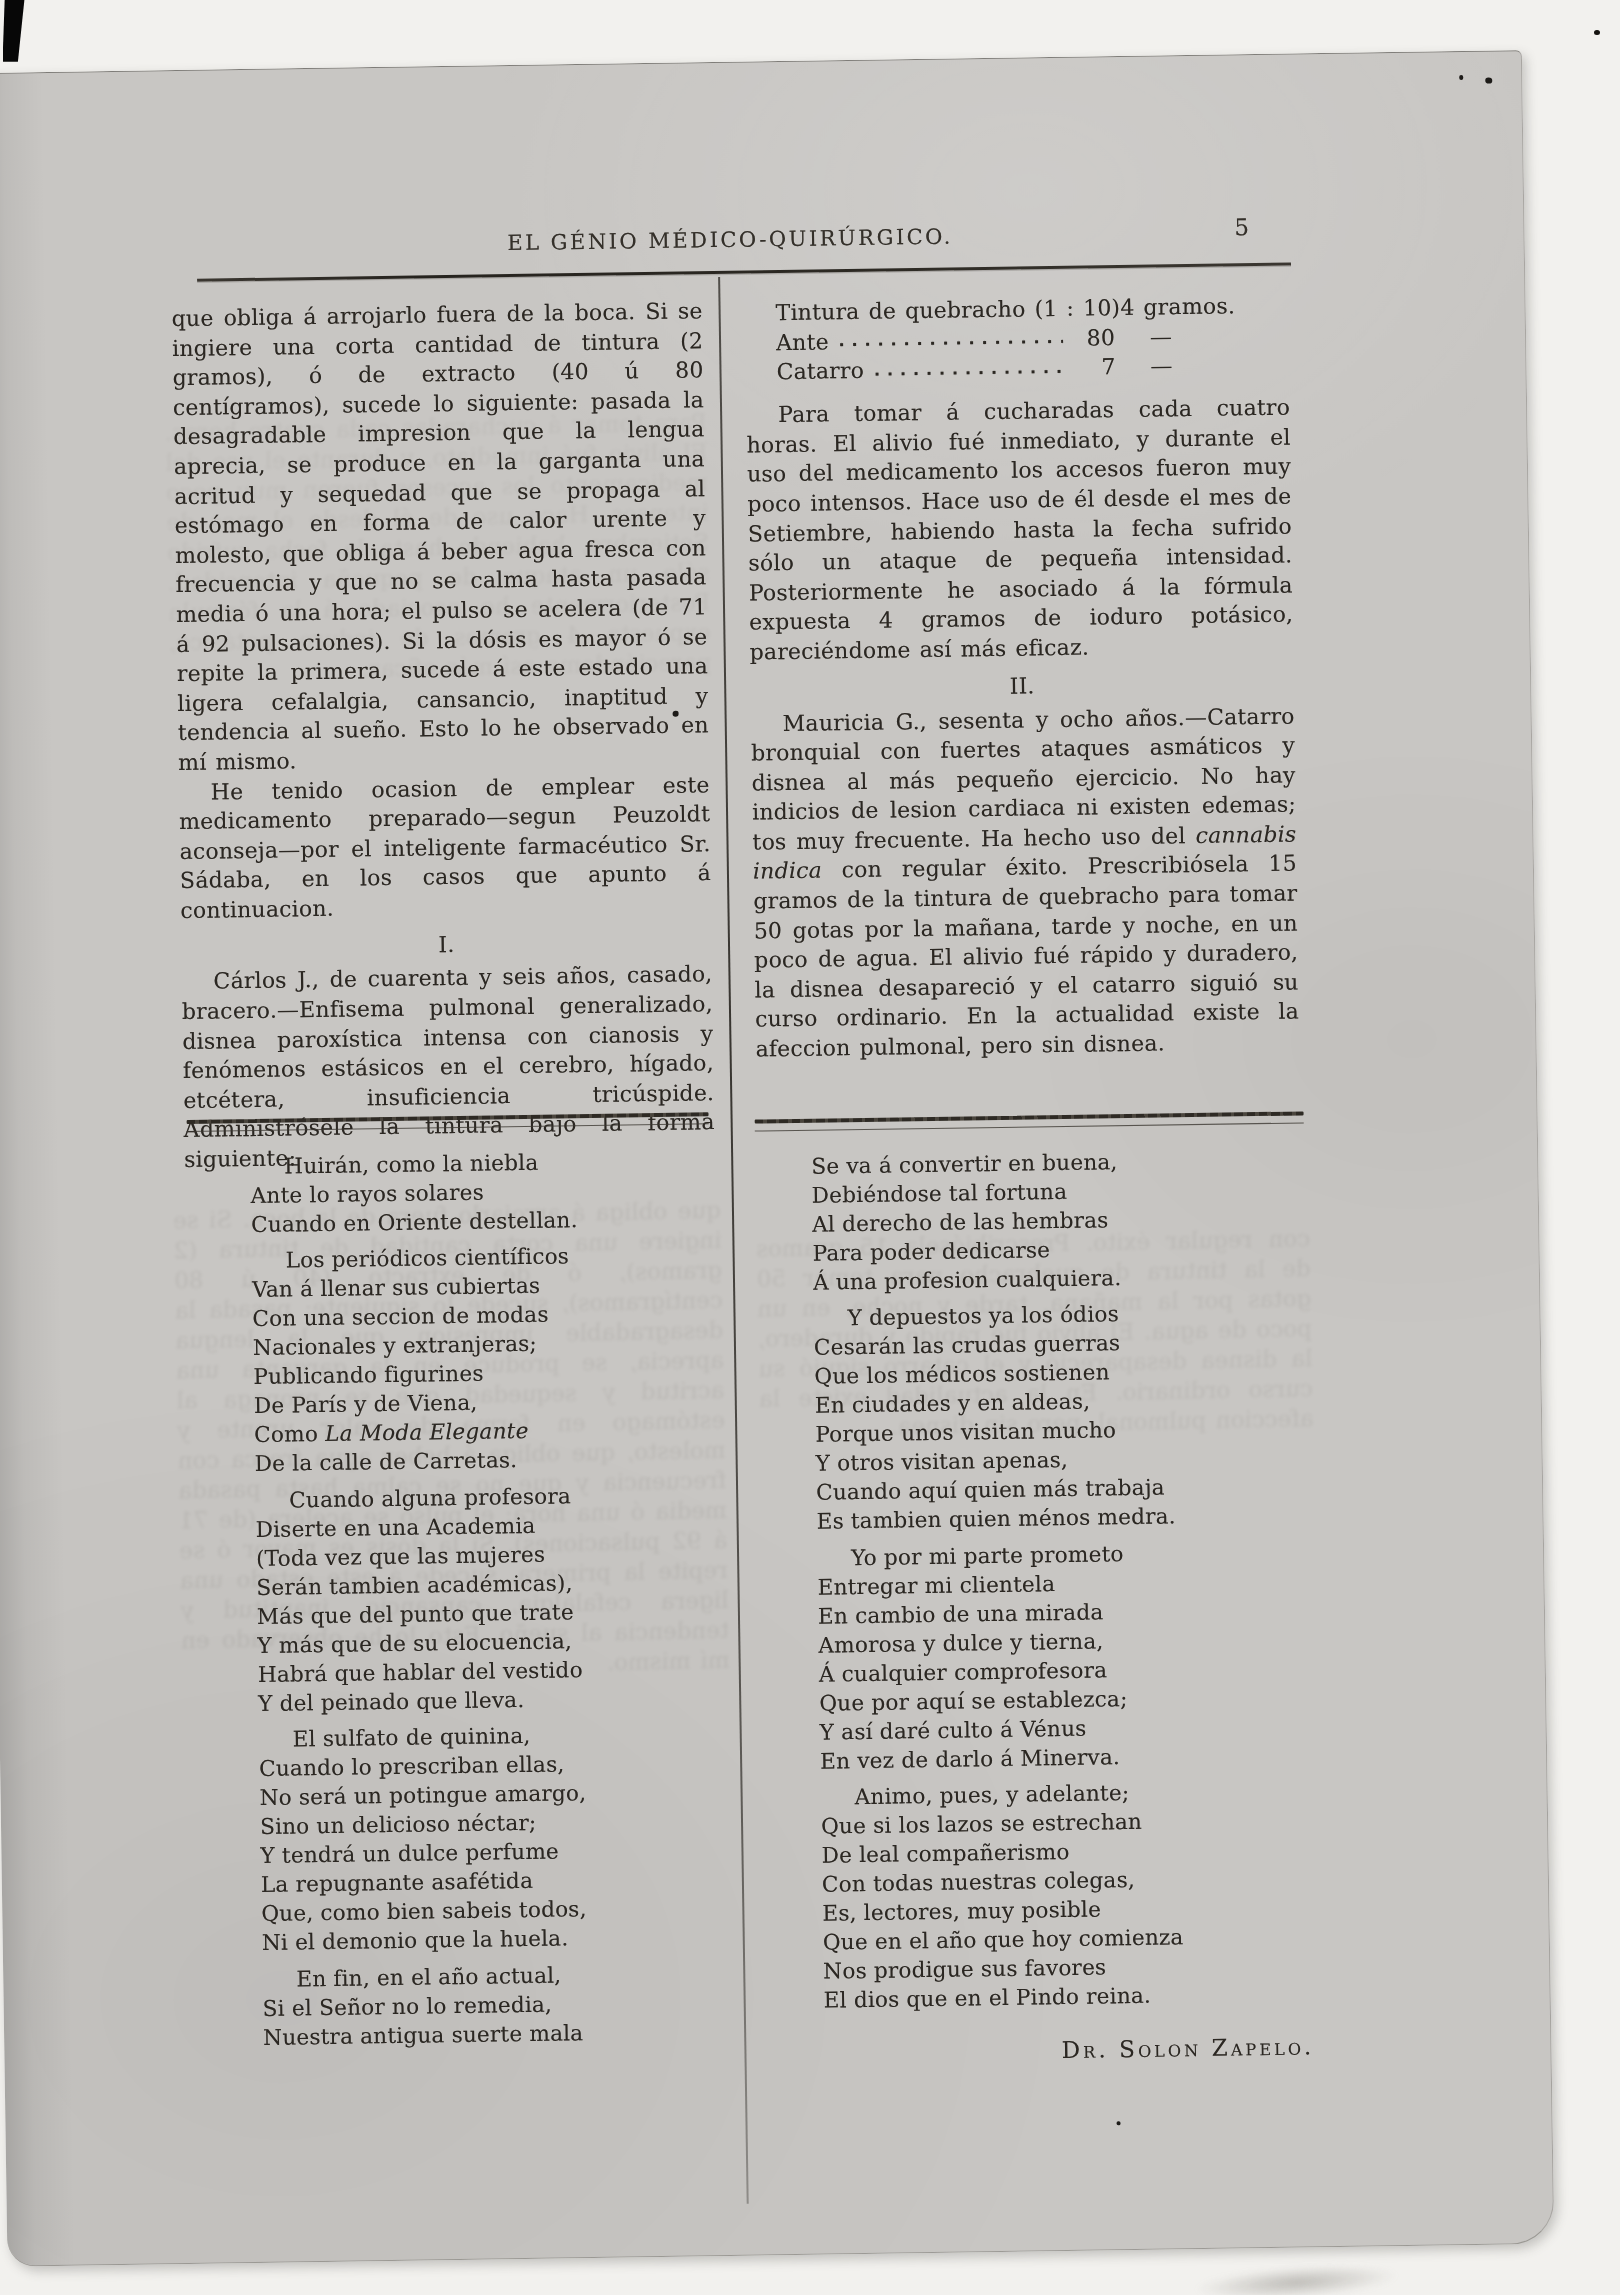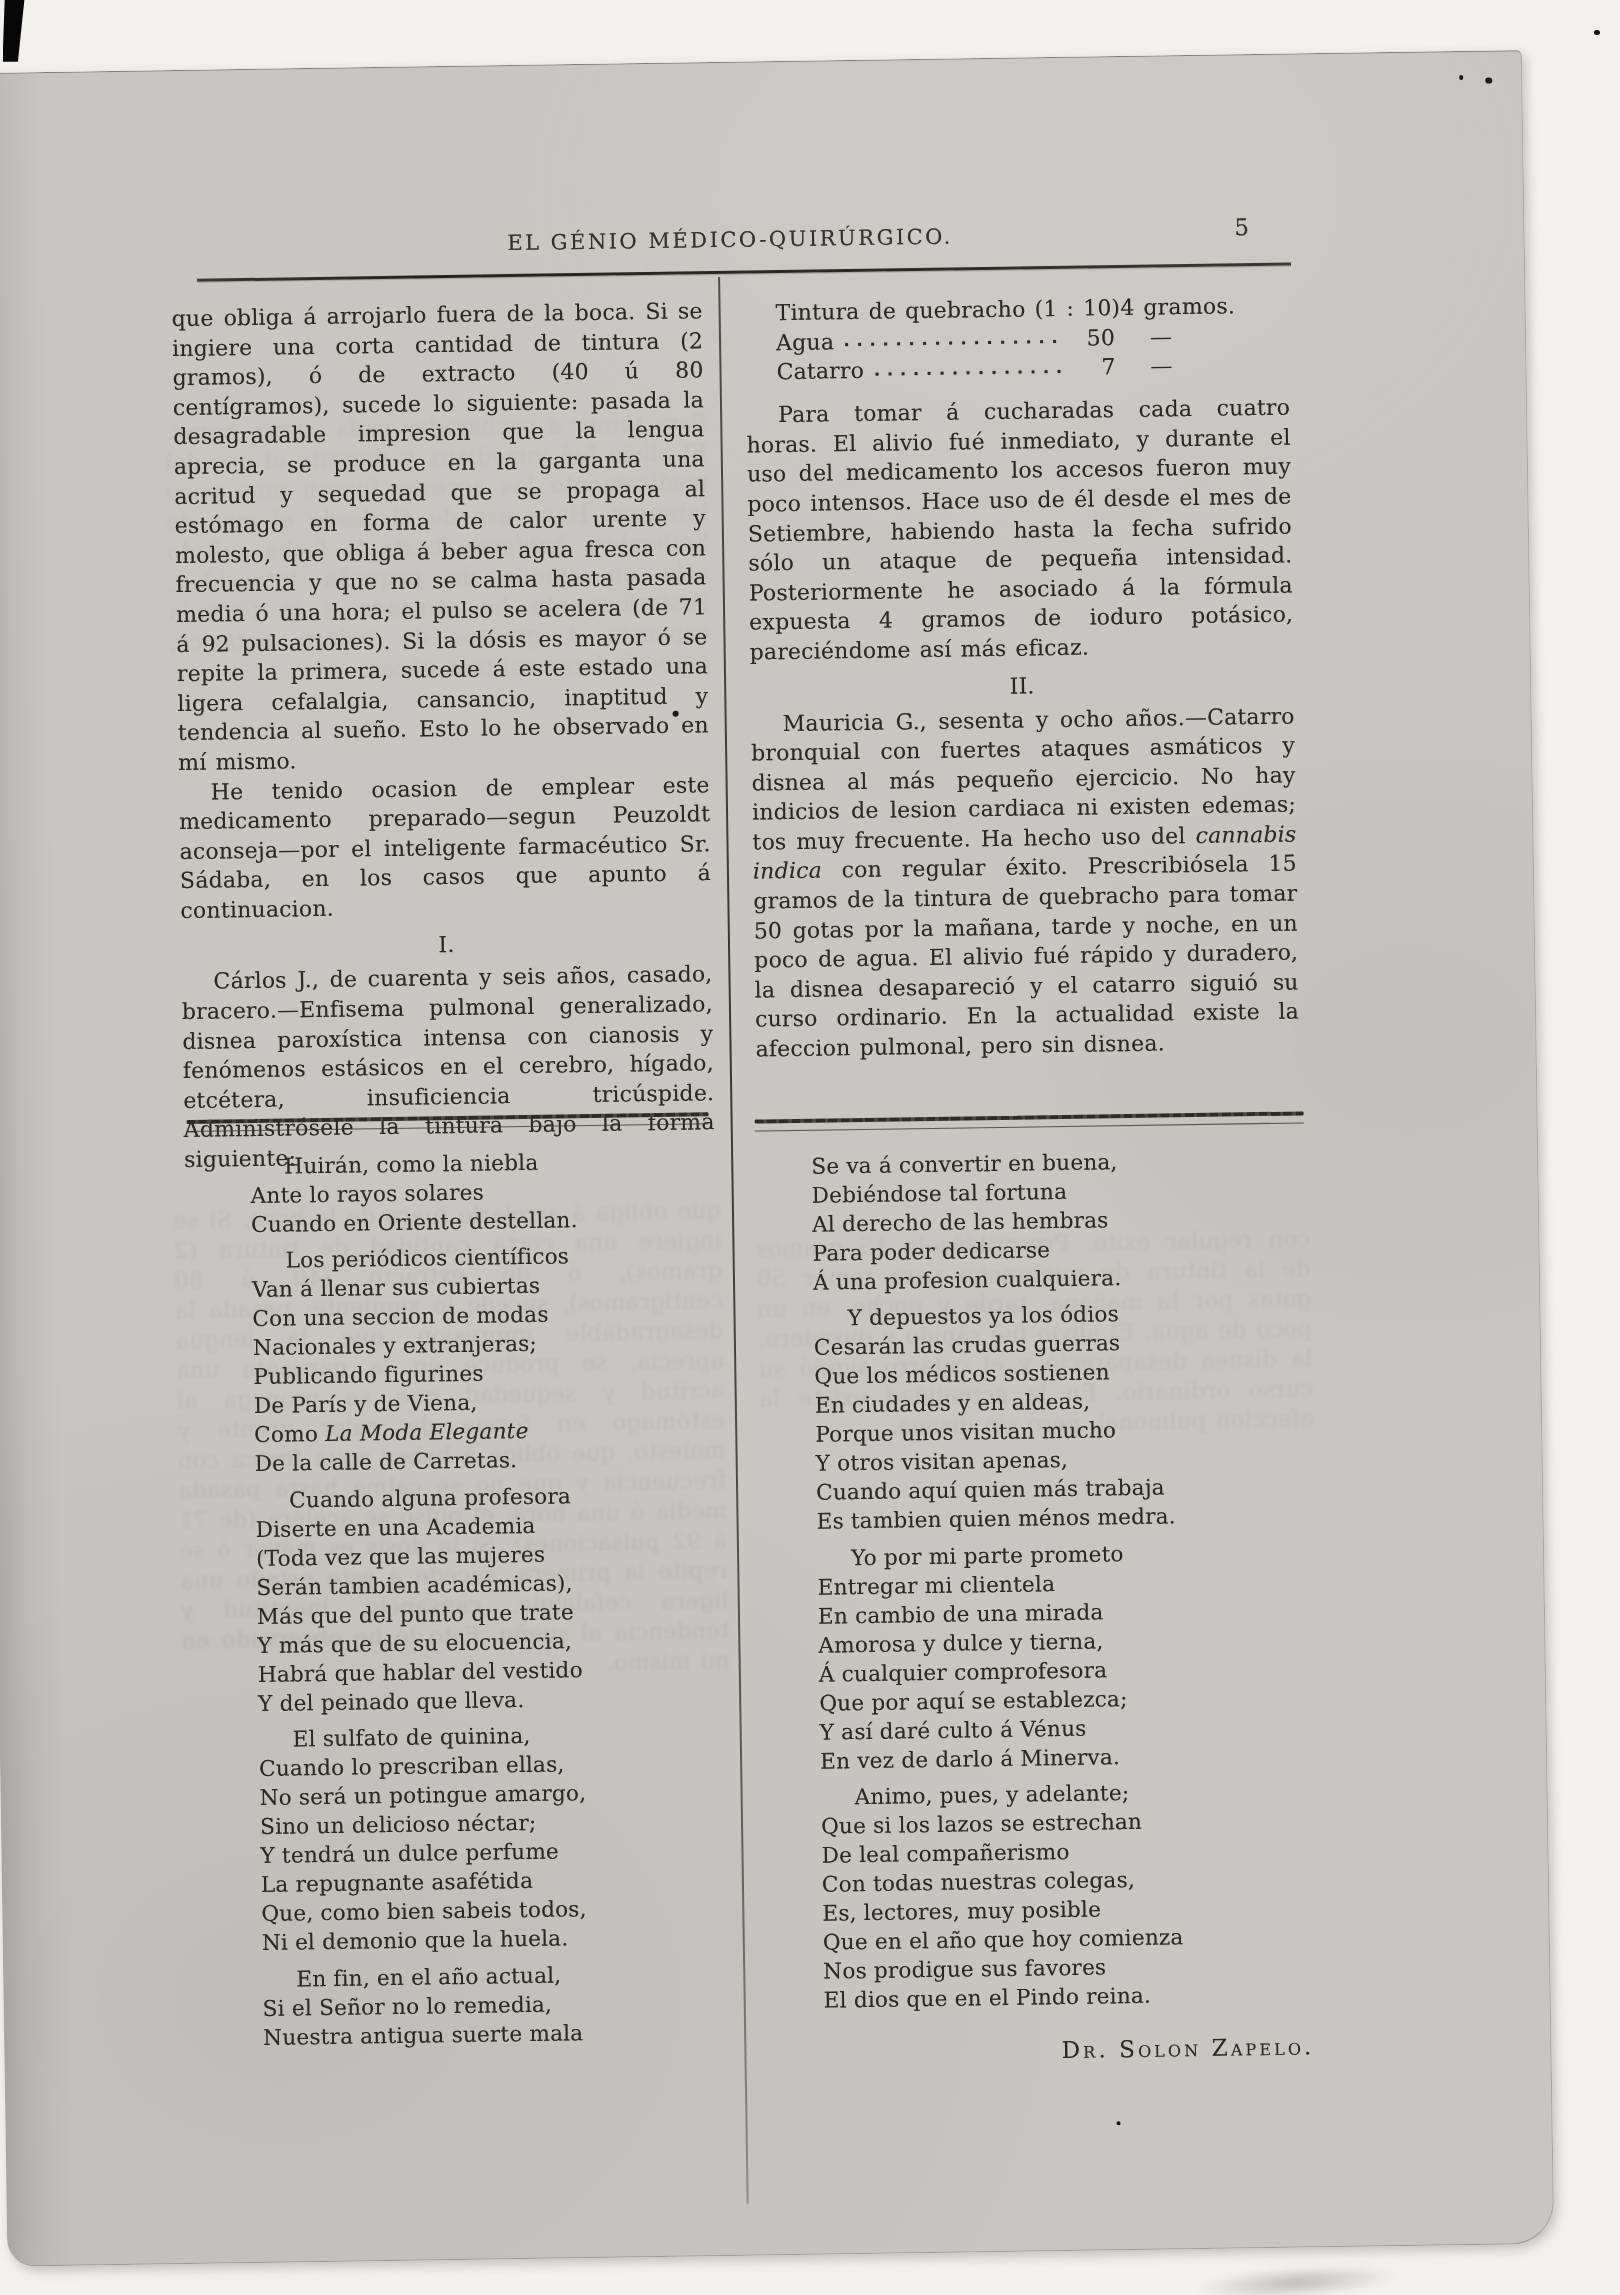--- a/index.html
+++ b/index.html
@@ -138,23 +138,23 @@
   </section>
 
   <section class="col col-right">
     <div class="recipe">
         <div class="recipe-row">
           <span class="r-label">Tintura de quebracho (1 : 10)</span>
           <span class="r-spacer"></span>
           <span class="r-val">4 gramos.</span>
         </div>
         <div class="recipe-row">
-          <span class="r-label">Agua</span>
+          <span class="r-label">Ante</span>
           <span class="r-leader"></span>
-          <span class="r-qty">50</span>
+          <span class="r-qty">80</span>
           <span class="r-dash">—</span>
         </div>
         <div class="recipe-row">
           <span class="r-label">Catarro</span>
           <span class="r-leader"></span>
           <span class="r-qty">7</span>
           <span class="r-dash">—</span>
         </div>
       </div>
     <p>Para tomar á cucharadas cada cuatro horas. El alivio fué inmediato, y durante el uso del medicamento los accesos fueron muy poco intensos. Hace uso de él desde el mes de Setiembre, habiendo hasta la fecha sufrido sólo un ataque de pequeña intensidad. Posteriormente he asociado á la fórmula expuesta 4 gramos de ioduro potásico, pareciéndome así más eficaz.</p>

